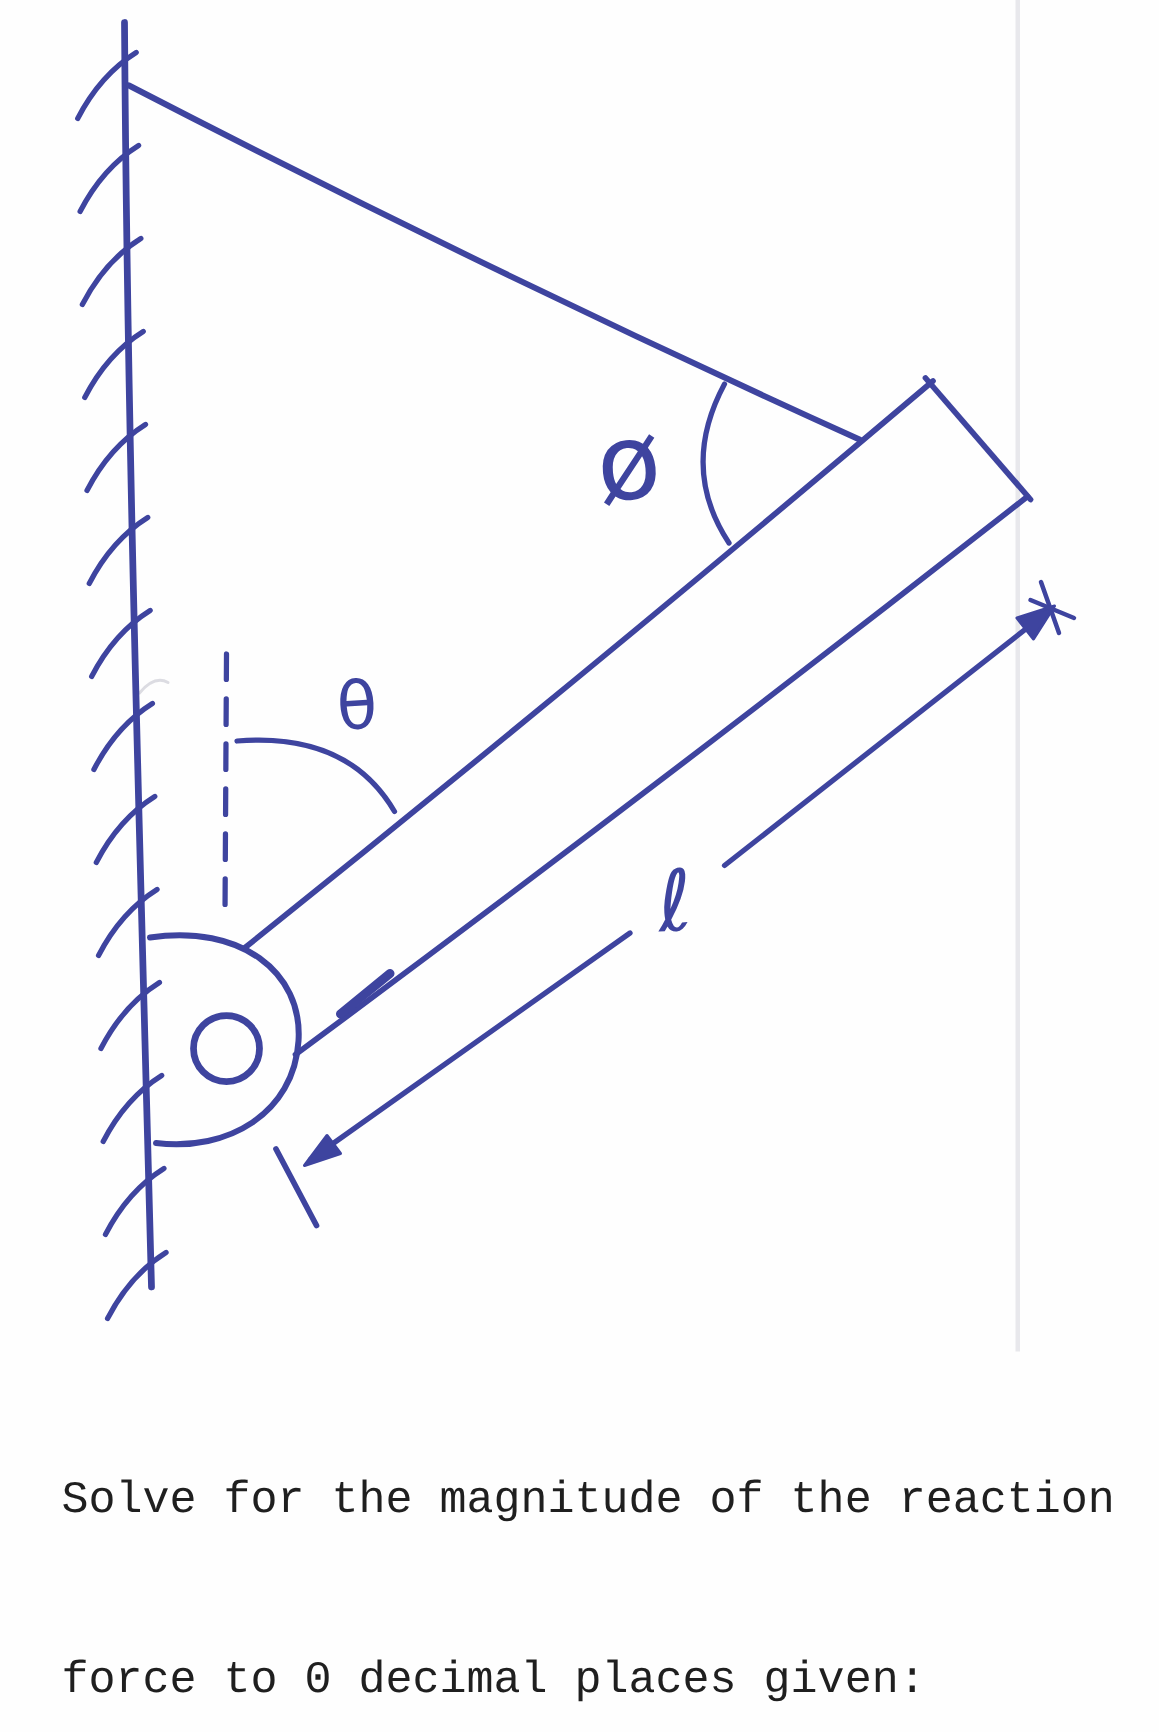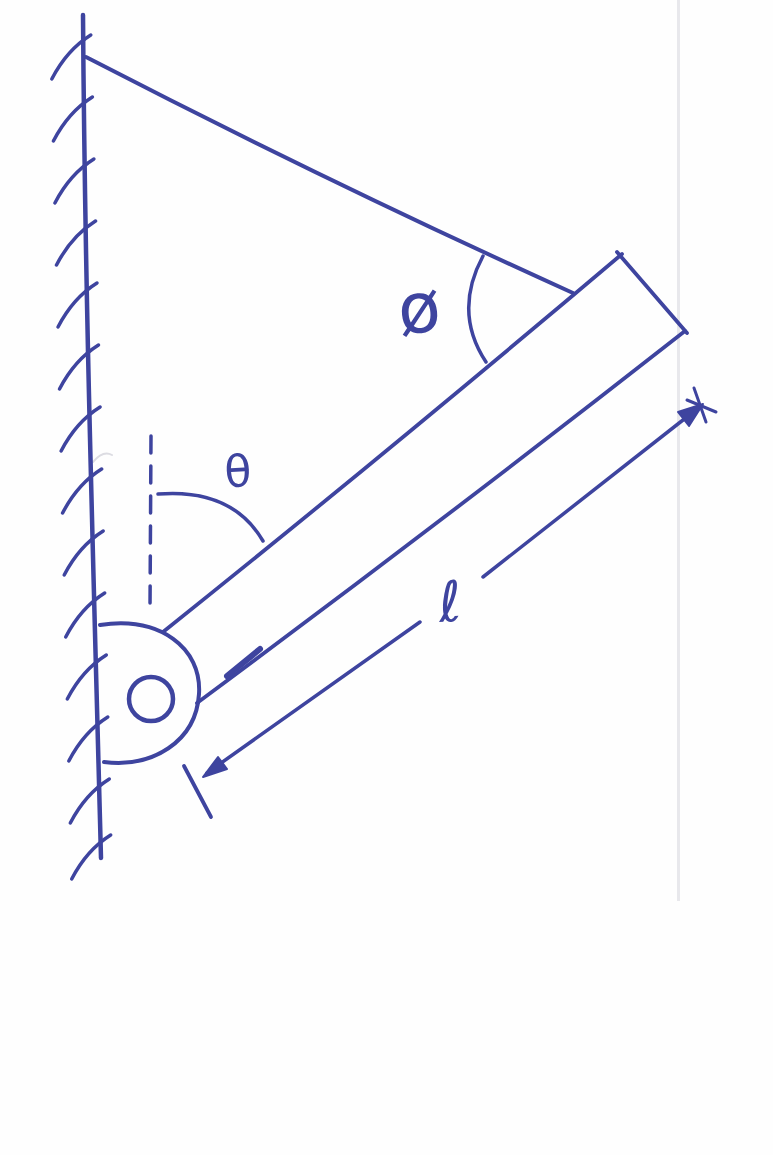--- a/index.html
+++ b/index.html
@@ -108,18 +108,20 @@
         <path class="ink w38" d="M 184,766 L 211,817"></path>
       </g>
     </g>
   </svg>
 
   <div class="glyph glyph-theta">θ</div>
   <div class="glyph glyph-phi">ø</div>
   <div class="glyph glyph-ell">ℓ</div>
 
   <div class="problem">
+    <div>Solve for the magnitude of the reaction</div>
+    <div>force to 0 decimal places given:</div>
     
     
     
   </div>
 
 </div>
 
 </body></html>

